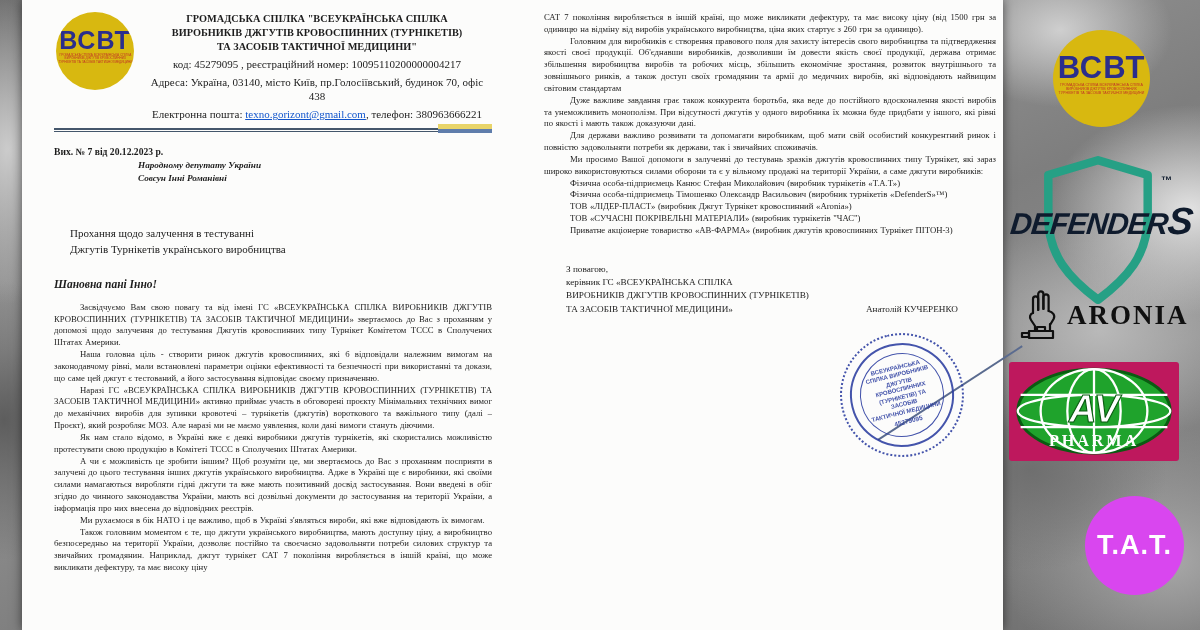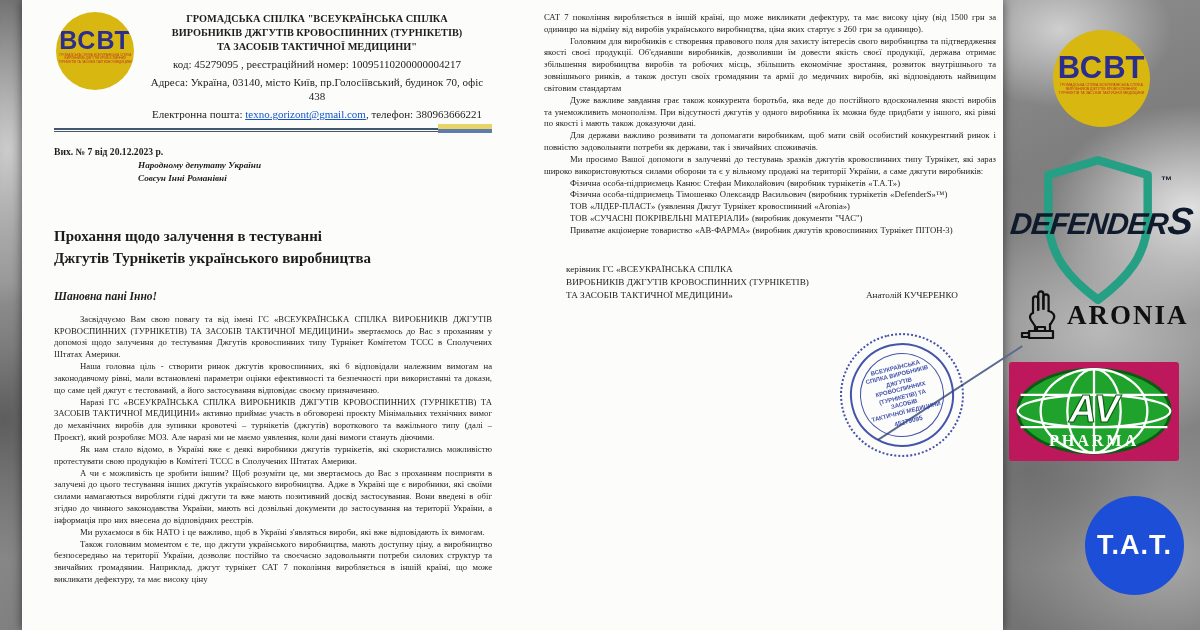--- a/index.html
+++ b/index.html
@@ -42,21 +42,21 @@
   .org-title { font-weight:bold; font-size:10.3px; line-height:1.35; }
   .org-info  { font-size:11px; line-height:1.35; margin-top:3px; }
   .org-info .email { color:#1155cc; text-decoration:underline; cursor:pointer; }
   .rule { position:relative; margin-top:6px; height:4px; border-top:2.5px solid #44566b; border-bottom:1.5px solid #44566b; }
   .rule .flag { position:absolute; right:-2px; top:-6px; width:56px; height:9px; }
   .rule .flag .y { height:4.5px; background:#e8d469; }
   .rule .flag .b { height:4.5px; background:#5f7dab; }
 
   .ref-line { margin-top:14px; font-weight:bold; font-size:9.6px; }
   .addressee { margin:2px 0 0 84px; font-weight:bold; font-style:italic; font-size:9.2px; line-height:1.4; }
-  .subject { margin-top:40px; font-weight:bold; font-size:15px; line-height:1.5; }
+  .subject { margin-top:40px; font-weight:normal; font-size:11px; line-height:1.5;margin-left:16px; }
   .salutation { margin-top:20px; text-align:left; font-weight:bold; font-style:italic; font-size:11.5px; }
 
   .body-text p {
     font-size:8.7px; line-height:1.36; text-align:justify; text-indent:26px;
     margin:0; word-spacing:.5px;
   }
   .body-text p.no-indent { text-indent:0; }
   .col1 .body-text { margin-top:12px; }
 
   
@@ -100,21 +100,21 @@
     color:#0f1b2d; font-size:30px; letter-spacing:-1px; transform:skewX(-6deg); white-space:nowrap;
   }
   .defenders .word .final-s { font-size:38px; }
   .defenders .tm { position:absolute; right:28px; top:22px; color:#0f1b2d; font-family:"Liberation Sans",sans-serif; font-weight:bold; font-size:11px; }
 
   .aronia { position:absolute; left:16px; top:283px; width:197px; height:64px; display:flex; align-items:center; }
   .aronia .word { font-family:"Liberation Serif",serif; font-weight:bold; color:#101010; font-size:27px; letter-spacing:2px; margin-left:4px; }
 
   .avpharma { position:absolute; left:6px; top:362px; width:170px; height:99px; background:#be185d; border-radius:3px; display:flex; align-items:center; justify-content:center; }
 
-  .tat { position:absolute; left:82px; top:496px; width:99px; height:99px; border-radius:50%; background:#1d4ed8;
+  .tat { position:absolute; left:82px; top:496px; width:99px; height:99px; border-radius:50%; background:#d946ef;
          display:flex; align-items:center; justify-content:center; }
   .tat .word { color:#ffffff; font-family:"Liberation Sans",sans-serif; font-weight:bold; font-size:27px; letter-spacing:1px; }
 </style>
 </head>
 <body>
 
 <div class="bg"></div>
 
 <div class="paper">
 
@@ -177,26 +177,27 @@
 
   <div class="col2">
     <div class="body-text">
       <p class="no-indent">САТ 7 покоління виробляється в іншій країні, що може викликати дефектуру,  та має високу ціну (від 1500 грн за одиницю на відміну від виробів українського виробництва, ціна яких стартує з 260 грн за одиницю).</p>
       <p>Головним  для  виробників  є  створення  правового  поля  для  захисту  інтересів  свого виробництва та підтвердження якості своєї продукції.  Об'єднавши виробників, дозволивши їм довести якість своєї продукції, держава отримає збільшення виробництва виробів та робочих місць, збільшить економічне зростання, розвиток внутрішнього та зовнішнього ринків, а також доступ своїх громадянин та армії до медичних виробів, які відповідають найвищим світовим стандартам</p>
       <p>Дуже  важливе  завдання  грає  також  конкурента  боротьба,  яка  веде  до  постійного вдосконалення якості виробів та унеможливить монополізм. При відсутності джгутів у одного виробника їх можна буде придбати у іншого, які рівні по якості і  мають також доказуючи дані.</p>
       <p>Для держави важливо розвивати та допомагати виробникам, щоб мати свій особистий конкурентний ринок і повністю задовольняти потреби як держави, так і звичайних споживачів.</p>
       <p>Ми просимо Вашої допомоги в залученні до тестувань зразків джгутів кровоспинних типу Турнікет, які зараз широко використовуються силами оборони та є у вільному продажі на території України, а саме джгути виробників:</p>
       <p>Фізична особа-підприємець Канюс Стефан Миколайович (виробник турнікетів «Т.А.Т»)</p>
       <p>Фізична особа-підприємець Тімошенко Олександр Васильович (виробник турнікетів «DefenderS»™)</p>
-      <p>ТОВ «ЛІДЕР-ПЛАСТ» (уявлення Джгут Турнікет кровоспинний «Aronia»)</p>
-      <p>ТОВ «СУЧАСНІ ПОКРІВЕЛЬНІ МАТЕРІАЛИ» (виробник документи "ЧАС")</p>
+      <p>ТОВ «ЛІДЕР-ПЛАСТ» (виробник Джгут Турнікет кровоспинний «Aronia»)</p>
+      <p>ТОВ «СУЧАСНІ ПОКРІВЕЛЬНІ МАТЕРІАЛИ» (виробник турнікетів "ЧАС")</p>
       <p>Приватне акціонерне товариство   «АВ-ФАРМА»  (виробник  джгутів  кровоспинних Турнікет ПІТОН-3)</p>
     </div>
 
     <div class="closing">
+      <div class="line">З повагою,</div>
       <div class="line">керівник  ГС «ВСЕУКРАЇНСЬКА СПІЛКА</div>
       <div class="line">ВИРОБНИКІВ ДЖГУТІВ КРОВОСПИННИХ (ТУРНІКЕТІВ)</div>
       <div class="line">ТА ЗАСОБІВ ТАКТИЧНОЇ МЕДИЦИНИ»</div>
       <div class="signer">Анатолій КУЧЕРЕНКО</div>
     </div>
   </div>
 
   <div class="pen-stroke"></div>
   <div class="stamp">
     <div class="ring">

